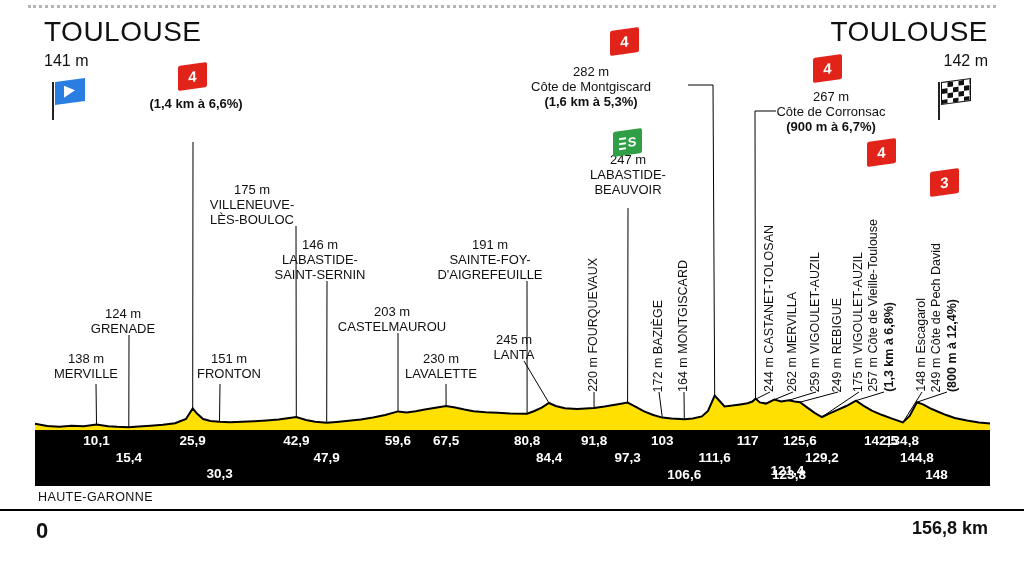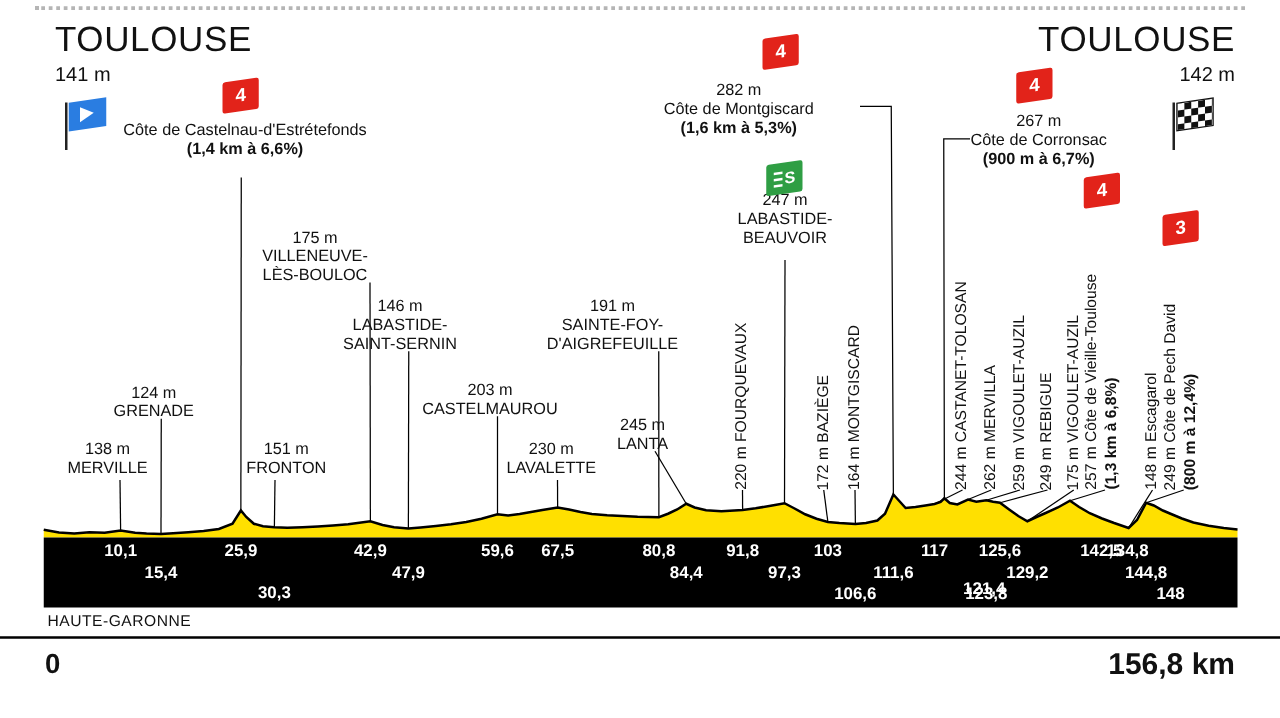--- a/index.html
+++ b/index.html
@@ -28,21 +28,21 @@
   .wp-v span.grad{font-weight:bold}
   .badge{position:absolute;width:29px;height:25px;display:flex;align-items:center;justify-content:center;
          color:#fff;font-weight:bold;font-size:15px;transform:skewY(-8deg);border-radius:2px}
   .badge.cat{background:#e2231a}
   .badge.sprint{background:#2f9e44;font-size:13px}
   .badge.sprint::before{content:"";width:7px;height:2px;background:#fff;margin-right:2px;
          box-shadow:0 5px 0 #fff,0 -5px 0 #fff}
   .region{position:absolute;left:38px;top:490px;font-size:12.5px;letter-spacing:.4px}
   .rule{position:absolute;left:0;top:509px;width:1024px;height:2px;background:#000}
   .km-start{position:absolute;left:36px;top:518px;font-size:22px;font-weight:bold}
-  .km-total{position:absolute;right:36px;top:518px;font-size:24px;font-weight:bold}
+  .km-total{position:absolute;right:36px;top:518px;font-size:18px;font-weight:bold}
 </style>
 </head>
 <body>
 
 <div id="app">
   <div class="dotted"></div>
 
   <div class="start-block">
     <div class="city">TOULOUSE</div>
     <div class="elev">141 m</div>
@@ -121,21 +121,20 @@
   <div id="labels">
       <div class="wp-h" style="left: 86px; top: 352px;">
         <div>138 m</div>
         <div>MERVILLE</div>
       </div>
       <div class="wp-h" style="left: 123px; top: 307px;">
         <div>124 m</div>
         <div>GRENADE</div>
       </div>
       <div class="wp-h" style="left: 196px; top: 97px;">
-        <div>Côte de Castelnau-d'Estrétefonds</div>
         <div class="grad">(1,4 km à 6,6%)</div>
       </div>
       <div class="wp-h" style="left: 229px; top: 352px;">
         <div>151 m</div>
         <div>FRONTON</div>
       </div>
       <div class="wp-h" style="left: 252px; top: 183px;">
         <div>175 m</div>
         <div>VILLENEUVE-</div>
         <div>LÈS-BOULOC</div>

